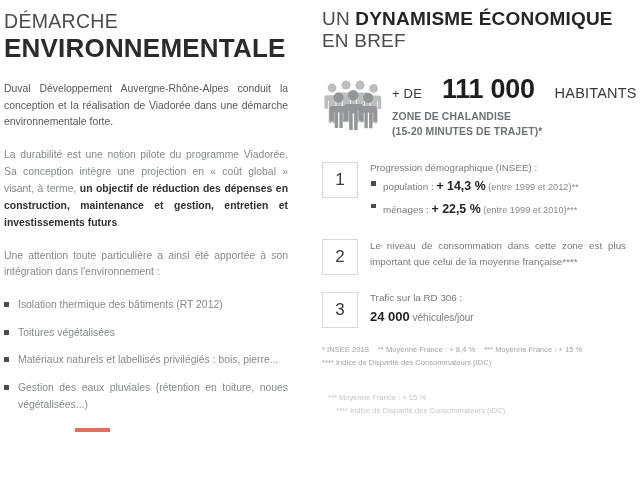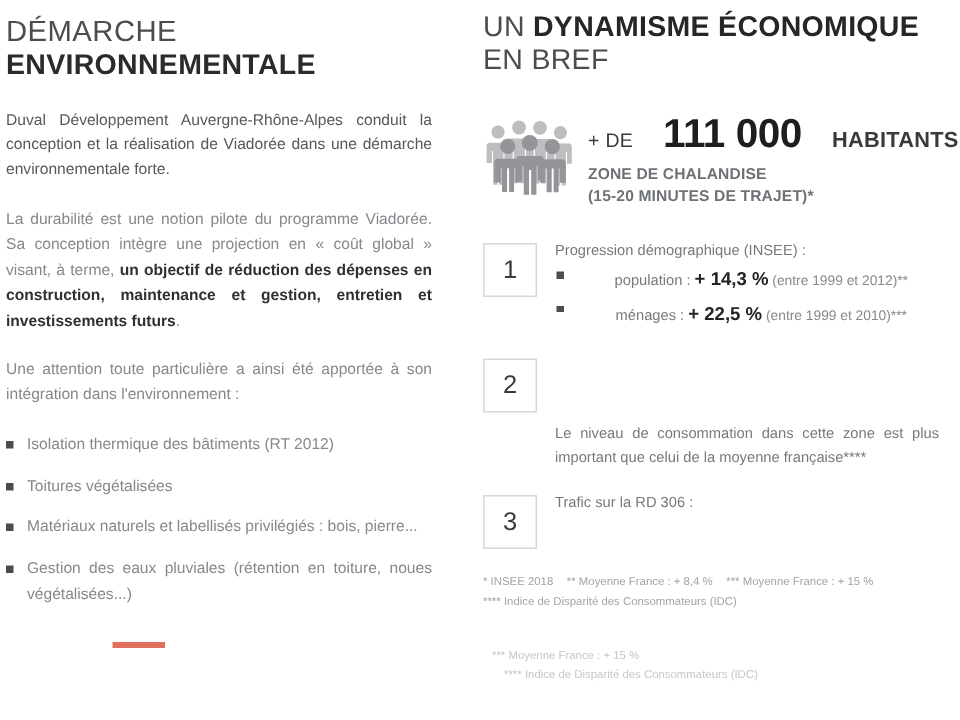--- a/index.html
+++ b/index.html
@@ -36,21 +36,21 @@
   }
   .head-line1 {
     display: block;
     font-size: 19.5px;
     font-weight: 400;
     color: #4c4c4c;
     letter-spacing: 0.3px;
   }
   .head-line2 {
     display: block;
-    font-size: 19px;
+    font-size: 26px;
     font-weight: 700;
     color: #2b2b2b;
     letter-spacing: 0.2px;
   }
 
   .para {
     font-size: 10.4px;
     line-height: 1.62;
     text-align: justify;
     color: #55585c;
@@ -154,21 +154,21 @@
   }
   .stat-big {
     font-size: 27px;
     font-weight: 700;
     letter-spacing: -0.3px;
     color: #1e1e1e;
     margin: 0 20px;
   }
   .stat-hab {
     font-size: 14.5px;
-    font-weight: 700;
+    font-weight: 400;
     color: #3a3a3a;
     letter-spacing: 0.2px;
   }
   .stat-sub {
     font-size: 10.4px;
     font-weight: 700;
     color: #6e7175;
     line-height: 1.42;
     letter-spacing: 0.1px;
   }
@@ -201,27 +201,25 @@
     color: #76797d;
     line-height: 1.5;
     margin-bottom: 2px;
   }
   .num-para {
     font-size: 9.8px;
     color: #76797d;
     line-height: 1.62;
     text-align: justify;
     padding-right: 6px;
-    margin-top: 44px;
   }
   .sub-bullets {
     list-style: none;
     margin: 0;
     padding: 0;
-    text-align: center;
   }
   .sub-bullets li {
     position: relative;
     padding-left: 13px;
     margin-bottom: 3px;
     font-size: 9.8px;
     color: #76797d;
     line-height: 1.55;
   }
   .sub-bullets li .sq-s {
@@ -353,20 +351,21 @@
       <div class="num-box">2</div>
       <div class="num-body">
         <div class="num-para">Le niveau de consommation dans cette zone est plus important que celui de la moyenne française****</div>
       </div>
     </div>
 
     <div class="numbered">
       <div class="num-box">3</div>
       <div class="num-body">
         <div class="num-title">Trafic sur la RD 306 :</div>
+        <div><span class="num3-value">24 000</span><span class="num3-unit"> véhicules/jour</span></div>
       </div>
     </div>
 
     <div class="footnotes">
       <div class="fn-row"><span class="fn-item">* INSEE 2018</span><span class="fn-item">** Moyenne France : + 8,4 %</span><span class="fn-item">*** Moyenne France : + 15 %</span></div>
       <div class="fn-row">**** Indice de Disparité des Consommateurs (IDC)</div>
     </div>
 
     <div class="footnotes-ghost">
       <div>*** Moyenne France : + 15 %</div>

